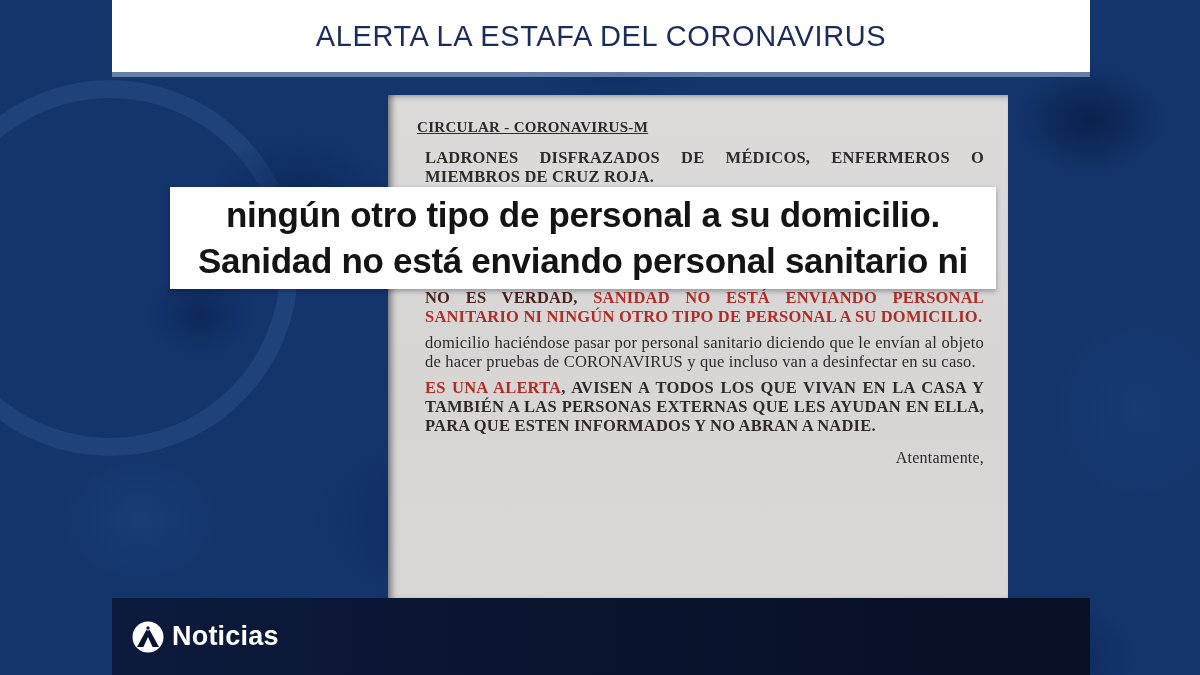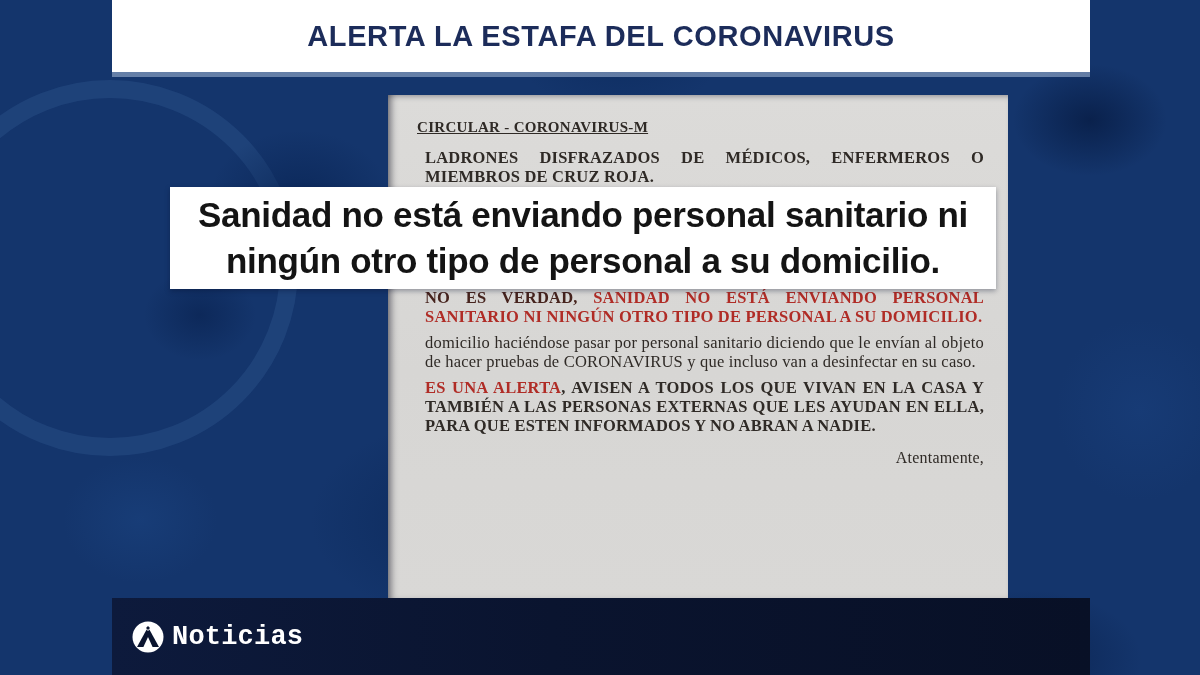--- a/index.html
+++ b/index.html
@@ -25,21 +25,21 @@
   .b8{left:120px;top:250px;width:160px;height:130px;background:radial-gradient(closest-side,rgba(9,34,80,.65),rgba(9,34,80,0) 70%);}
 
   
   .top-bar{
     position:absolute;left:112px;top:0;width:978px;height:72px;
     background:#ffffff;
     box-shadow:0 5px 0 rgba(168,188,216,.55);
     display:flex;align-items:center;justify-content:center;
   }
   .top-bar-title{
-    font-size:29px;font-weight:bold;letter-spacing:.6px;
+    font-size:29px;font-weight:normal;letter-spacing:.6px;
     color:#1c2c5a;white-space:nowrap;
   }
 
   
   .paper{
     position:absolute;left:388px;top:95px;width:620px;height:503px;
     background:linear-gradient(180deg,#dcdbd9 0%,#d7d6d4 55%,#d9d8d6 100%);
     box-shadow:inset 7px 0 7px -4px rgba(25,25,40,.55),
                inset 0 5px 6px -4px rgba(25,25,40,.35);
     box-sizing:border-box;
@@ -75,21 +75,21 @@
 
   
   .bottom-bar{
     position:absolute;left:112px;top:598px;width:978px;height:77px;
     background:linear-gradient(90deg,#0d1a3c 0%,#0a142f 45%,#081026 100%);
     display:flex;align-items:center;
   }
   .brand{display:flex;align-items:center;gap:8px;margin-left:20px;}
   .brand-icon{width:32px;height:32px;display:block;}
   .brand-name{
-    color:#ffffff;font-size:27px;font-weight:bold;letter-spacing:.2px;font-family:Liberation Mono, monospace;
+    color:#ffffff;font-size:27px;font-weight:bold;letter-spacing:.2px;
   }
 </style>
 </head>
 <body>
 
 <div class="stage">
 
   <div class="decor ring"></div>
   <div class="decor blob b1"></div>
   <div class="decor blob b2"></div>
@@ -115,22 +115,22 @@
 
     <p class="doc-p">domicilio haciéndose pasar por personal sanitario diciendo que le envían al objeto de hacer pruebas de CORONAVIRUS y que incluso van a desinfectar en su caso.</p>
 
     <p class="doc-p doc-bold"><span class="ink-red">ES UNA ALERTA</span><span>, AVISEN A TODOS LOS QUE VIVAN EN LA CASA Y TAMBIÉN A LAS PERSONAS EXTERNAS QUE LES AYUDAN EN ELLA, PARA QUE ESTEN INFORMADOS Y NO ABRAN A NADIE.</span></p>
 
 
     <p class="doc-p doc-closing">Atentamente,</p>
   </div>
 
   <div class="overlay-banner">
+    <span class="overlay-line">ningún otro tipo de personal a su domicilio.</span>
     <span class="overlay-line">Sanidad no está enviando personal sanitario ni</span>
-    <span class="overlay-line">ningún otro tipo de personal a su domicilio.</span>
   </div>
 
   <div class="bottom-bar">
     <div class="brand">
       <svg class="brand-icon" viewBox="0 0 32 32">
         <circle cx="16" cy="16" r="15.5" fill="#ffffff"></circle>
         <path d="M16 6 L27 26 L5 26 Z" fill="#0a142f"></path>
         <path d="M16 16 L20.6 26 L11.4 26 Z" fill="#ffffff"></path>
         <rect x="13.9" y="4.9" width="4.2" height="4.2" transform="rotate(45 16 7)" fill="#ffffff"></rect>
         <rect x="14.6" y="5.6" width="2.8" height="2.8" transform="rotate(45 16 7)" fill="#0a142f"></rect>

